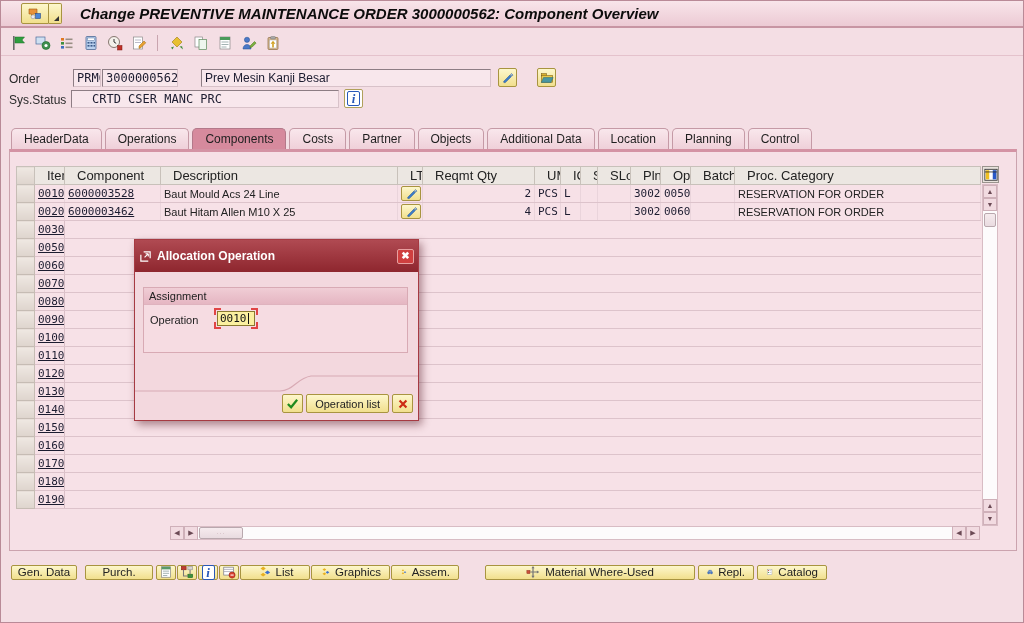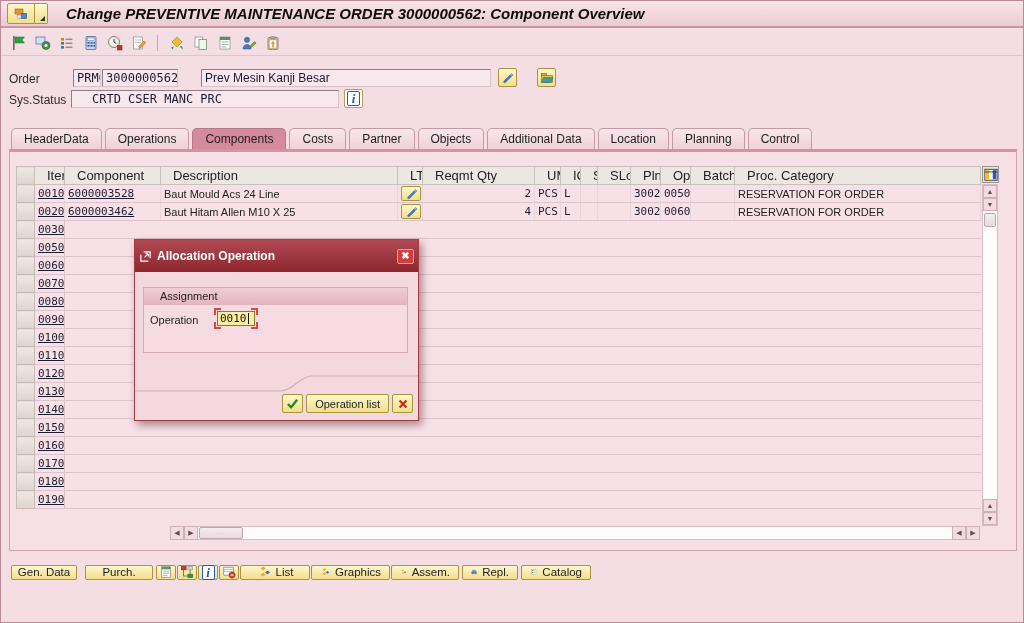--- a/index.html
+++ b/index.html
@@ -1,21 +1,21 @@
 <!DOCTYPE html>
 <html><head>
 <meta charset="utf-8">
 <style>
   html,body{margin:0;padding:0;background:#ddd;}
   #app{position:relative;width:1024px;height:623px;background:#f4dee4;overflow:hidden;
        font-family:"Liberation Sans",sans-serif;color:#222;border:1px solid #b98a97;box-sizing:border-box;}
   
   .titlebar{position:absolute;left:0;top:0;width:100%;height:27px;
     background:linear-gradient(#f8e5ea,#eccad4);border-bottom:2px solid #c795a3;
-    display:flex;align-items:center;padding-left:6px;box-sizing:border-box;}
+    display:flex;align-items:center;padding-left:20px;box-sizing:border-box;}
   .winicon{display:flex;margin-right:18px;}
   .winicon .main{width:26px;height:19px;background:linear-gradient(#fdf7cc,#f1df8d);
     border:1px solid #a89440;border-radius:2px 0 0 2px;display:flex;align-items:center;justify-content:center;}
   .winicon .dd{width:12px;height:19px;background:linear-gradient(#fdf7cc,#f1df8d);
     border:1px solid #a89440;border-left:none;border-radius:0 2px 2px 0;position:relative;}
   .winicon .dd::after{content:"";position:absolute;right:2px;bottom:2px;
     border-left:5px solid transparent;border-bottom:5px solid #333;}
   .apptitle{font-size:15px;font-weight:bold;font-style:italic;color:#0c0c0c;white-space:nowrap;}
   
   .toolbar{position:absolute;left:0;top:29px;width:100%;height:26px;display:flex;align-items:center;
@@ -73,21 +73,21 @@
   
   .dialog{position:absolute;left:133px;top:238px;width:283px;height:180px;background:#f3d8de;
     border:1px solid #a63a42;box-shadow:3px 4px 8px rgba(80,20,30,.45);z-index:50;}
   .dlg-title{height:32px;background:linear-gradient(#b04a52,#8e262e);color:#fff;font-size:12px;
     font-weight:bold;display:flex;align-items:center;gap:5px;padding:0 4px;}
   .dlg-close{margin-left:auto;width:15px;height:13px;background:#cf3f3f;border:1px solid #e8a0a0;
     border-radius:2px;color:#fff;font-size:10px;line-height:11px;text-align:center;cursor:pointer;font-weight:bold;}
   .groupbox{position:absolute;left:8px;top:47px;width:265px;height:66px;border:1px solid #d8aab4;
     background:#f6dce2;box-sizing:border-box;}
   .group-hd{height:16px;background:linear-gradient(#f0cdd5,#e5b6c2);font-size:11px;line-height:16px;
-    padding:0 16px;color:#222;border-bottom:1px solid #dfb3be;}
+    padding:0 5px;color:#222;border-bottom:1px solid #dfb3be;}
   .op-label{position:absolute;left:6px;top:26px;font-size:11px;color:#222;}
   .op-wrap{position:absolute;left:70px;top:20px;width:44px;height:21px;}
   .dlg-input{position:absolute;left:3px;top:3px;width:38px;height:15px;background:#fbf0a0;
     border:1px solid #8a7a30;box-sizing:border-box;font-family:"DejaVu Sans Mono","Liberation Mono",monospace;
     font-size:11px;line-height:13px;padding:0 2px;color:#111;}
   .caret{display:inline-block;width:1px;height:11px;background:#111;vertical-align:-2px;margin-left:1px;}
   .corner{position:absolute;width:5px;height:5px;}
   .corner.tl{left:0;top:0;border-left:2px solid #e04545;border-top:2px solid #e04545;}
   .corner.tr{right:0;top:0;border-right:2px solid #e04545;border-top:2px solid #e04545;}
   .corner.bl{left:0;bottom:0;border-left:2px solid #e04545;border-bottom:2px solid #e04545;}
@@ -717,20 +717,30 @@
     </button>
     <button class="fbtn" style="width:68px;margin-left:1px;">
       <svg viewBox="0 0 16 16" width="14" height="14">
         <path d="M4 4 7 1.8 10 4 7 6.2z" fill="#e8b020"></path>
         <path d="M9 8.5l3-2.2 3 2.2-3 2.2z" fill="#3a6fd0"></path>
         <path d="M4 11 7 8.8 10 11 7 13.2z" fill="#e8b020"></path>
       </svg>
       <span>Assem.</span>
     </button>
 
+    <button class="fbtn" style="width:210px;margin-left:26px;">
+      <svg viewBox="0 0 16 16" width="14" height="14">
+        <rect x="1" y="6.2" width="3.6" height="3.6" fill="#c9503a" stroke="#8a2a18" stroke-width="0.5"></rect>
+        <path d="M8 2.5v11M5 8h9" stroke="#777" stroke-width="1.4" fill="none"></path>
+        <path d="M8 1l1.8 2.6H6.2z" fill="#777"></path>
+        <path d="M8 15l1.8-2.6H6.2z" fill="#777"></path>
+        <path d="M15 8l-2.6 1.8V6.2z" fill="#777"></path>
+      </svg>
+      <span>Material Where-Used</span>
+    </button>
     <button class="fbtn" style="width:56px;margin-left:3px;">
       <svg viewBox="0 0 16 16" width="14" height="14">
         <circle cx="4.5" cy="10" r="3.2" fill="#4a78c8" stroke="#1f4f8f" stroke-width="0.6"></circle>
         <circle cx="11.5" cy="10" r="3.2" fill="#4a78c8" stroke="#1f4f8f" stroke-width="0.6"></circle>
         <path d="M3 7.5 5 3h2l1 3 1-3h2l2 4.5" fill="#6a94d8" stroke="#1f4f8f" stroke-width="0.6"></path>
       </svg>
       <span>Repl.</span>
     </button>
     <button class="fbtn" style="width:70px;margin-left:3px;">
       <svg viewBox="0 0 16 16" width="14" height="14">

